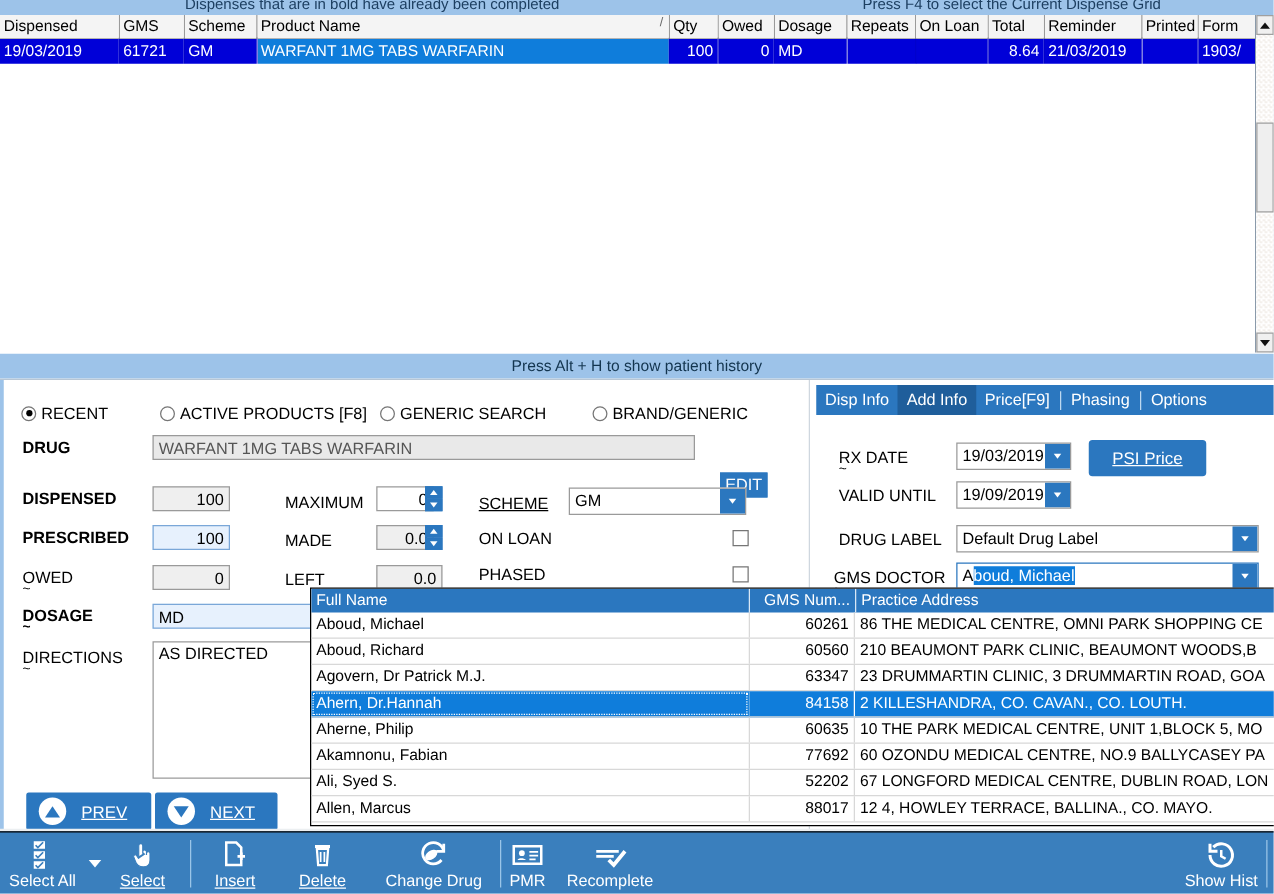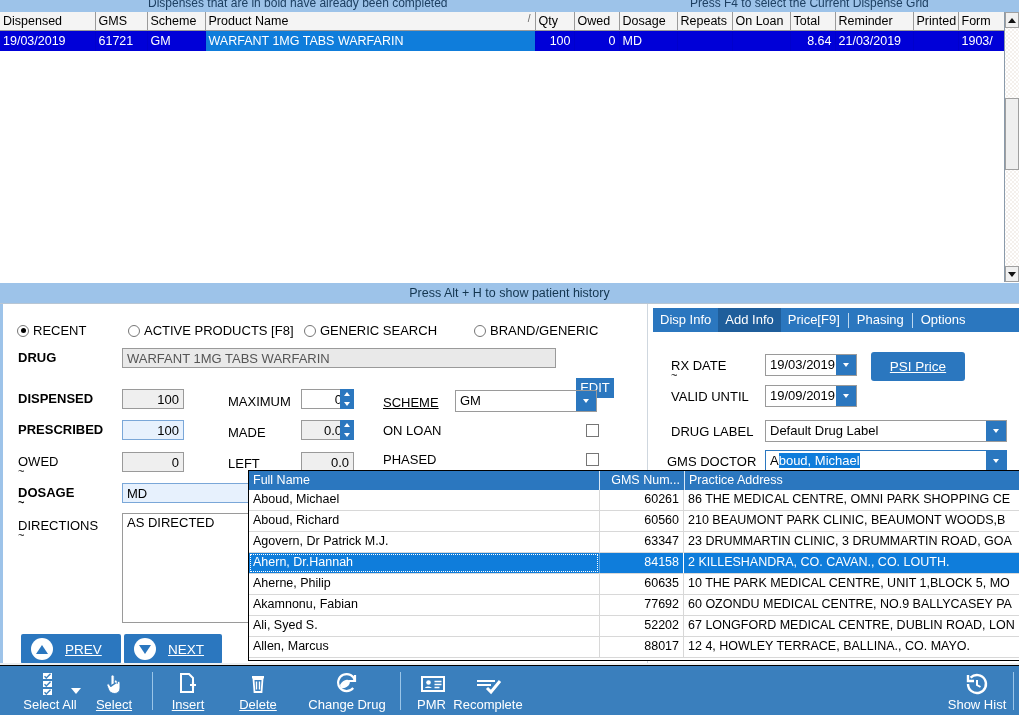--- a/index.html
+++ b/index.html
@@ -515,21 +515,21 @@
       <div class="c c-name">Allen, Marcus</div>
       <div class="c c-gms">88017</div>
       <div class="c c-addr">12 4, HOWLEY TERRACE, BALLINA., CO. MAYO.</div>
     </div>
   </div>
 
   <div class="panel-gap"></div>
 
   <div class="toolbar">
 
-    <div class="tb-item" style="left:18px; width:64px;text-align:center;">
+    <div class="tb-item" style="left:2px; width:64px;text-align:center;">
       <span class="ic">
         <svg width="18" height="24" viewBox="0 0 18 24">
           <rect x="2" y="1" width="9" height="6" fill="#fff"></rect>
             <path d="M3.5 4.2l1.8 1.8L9.5 1.8" stroke="#3a7fbd" stroke-width="1.4" fill="none"></path>
           <rect x="2" y="9" width="9" height="6" fill="#fff"></rect>
             <path d="M3.5 12.2l1.8 1.8L9.5 9.8" stroke="#3a7fbd" stroke-width="1.4" fill="none"></path>
           <rect x="2" y="17" width="9" height="6" fill="#fff"></rect>
             <path d="M3.5 20.2l1.8 1.8L9.5 17.8" stroke="#3a7fbd" stroke-width="1.4" fill="none"></path>
         </svg>
       </span>
@@ -575,21 +575,21 @@
           <path d="M21 9a8.5 8.5 0 1 0-1.8 7" fill="none" stroke="#fff" stroke-width="2.2"></path>
           <path d="M21 3v6h-6" fill="none" stroke="#fff" stroke-width="2.2"></path>
           <ellipse cx="11" cy="12" rx="5.5" ry="3.4" transform="rotate(-35 11 12)" fill="#fff"></ellipse>
         </svg>
       </span>
       <span><span>Change Drug</span></span>
     </div>
 
     <div class="tb-sep" style="left:400px;"></div>
 
-    <div class="tb-item" style="left:398px; width:48px;align-items:flex-end;">
+    <div class="tb-item" style="left:398px; width:48px;">
       <span class="ic">
         <svg width="26" height="22" viewBox="0 0 26 22">
           <rect x="2" y="4" width="22" height="14" fill="none" stroke="#fff" stroke-width="2"></rect>
           <circle cx="8.5" cy="9.5" r="2.3" fill="#fff"></circle>
           <path d="M5 15c.6-2 5.2-2 6.8 0z" fill="#fff"></path>
           <path d="M14.5 8.5h7M14.5 11.5h7M14.5 14.5h5" stroke="#fff" stroke-width="1.5"></path>
         </svg>
       </span>
       <span><span>PMR</span></span>
     </div>

